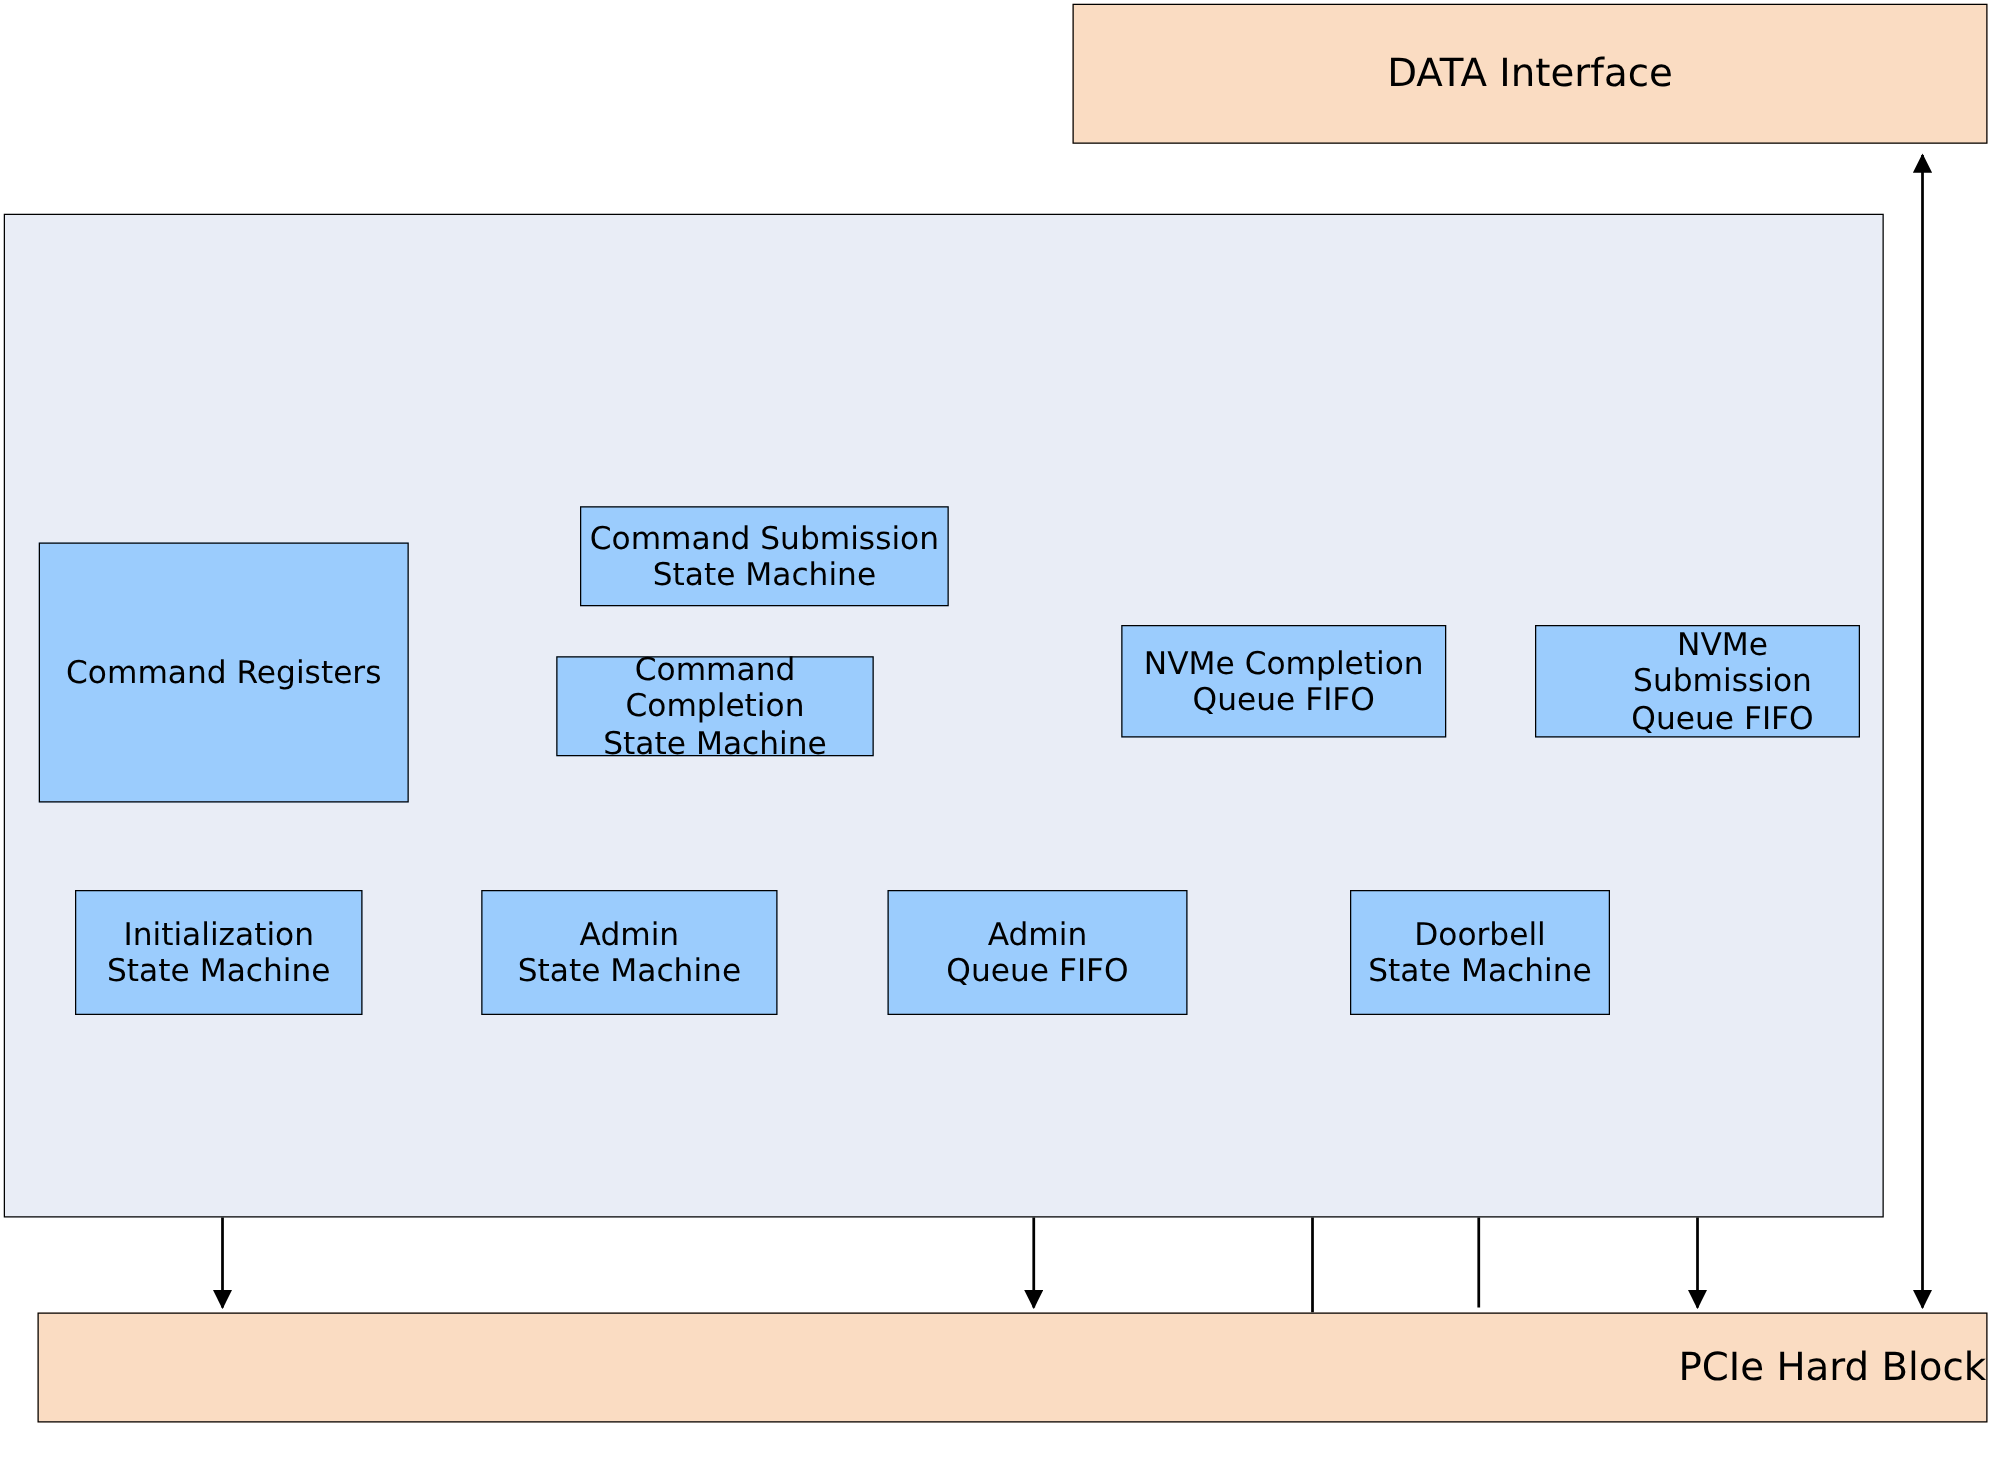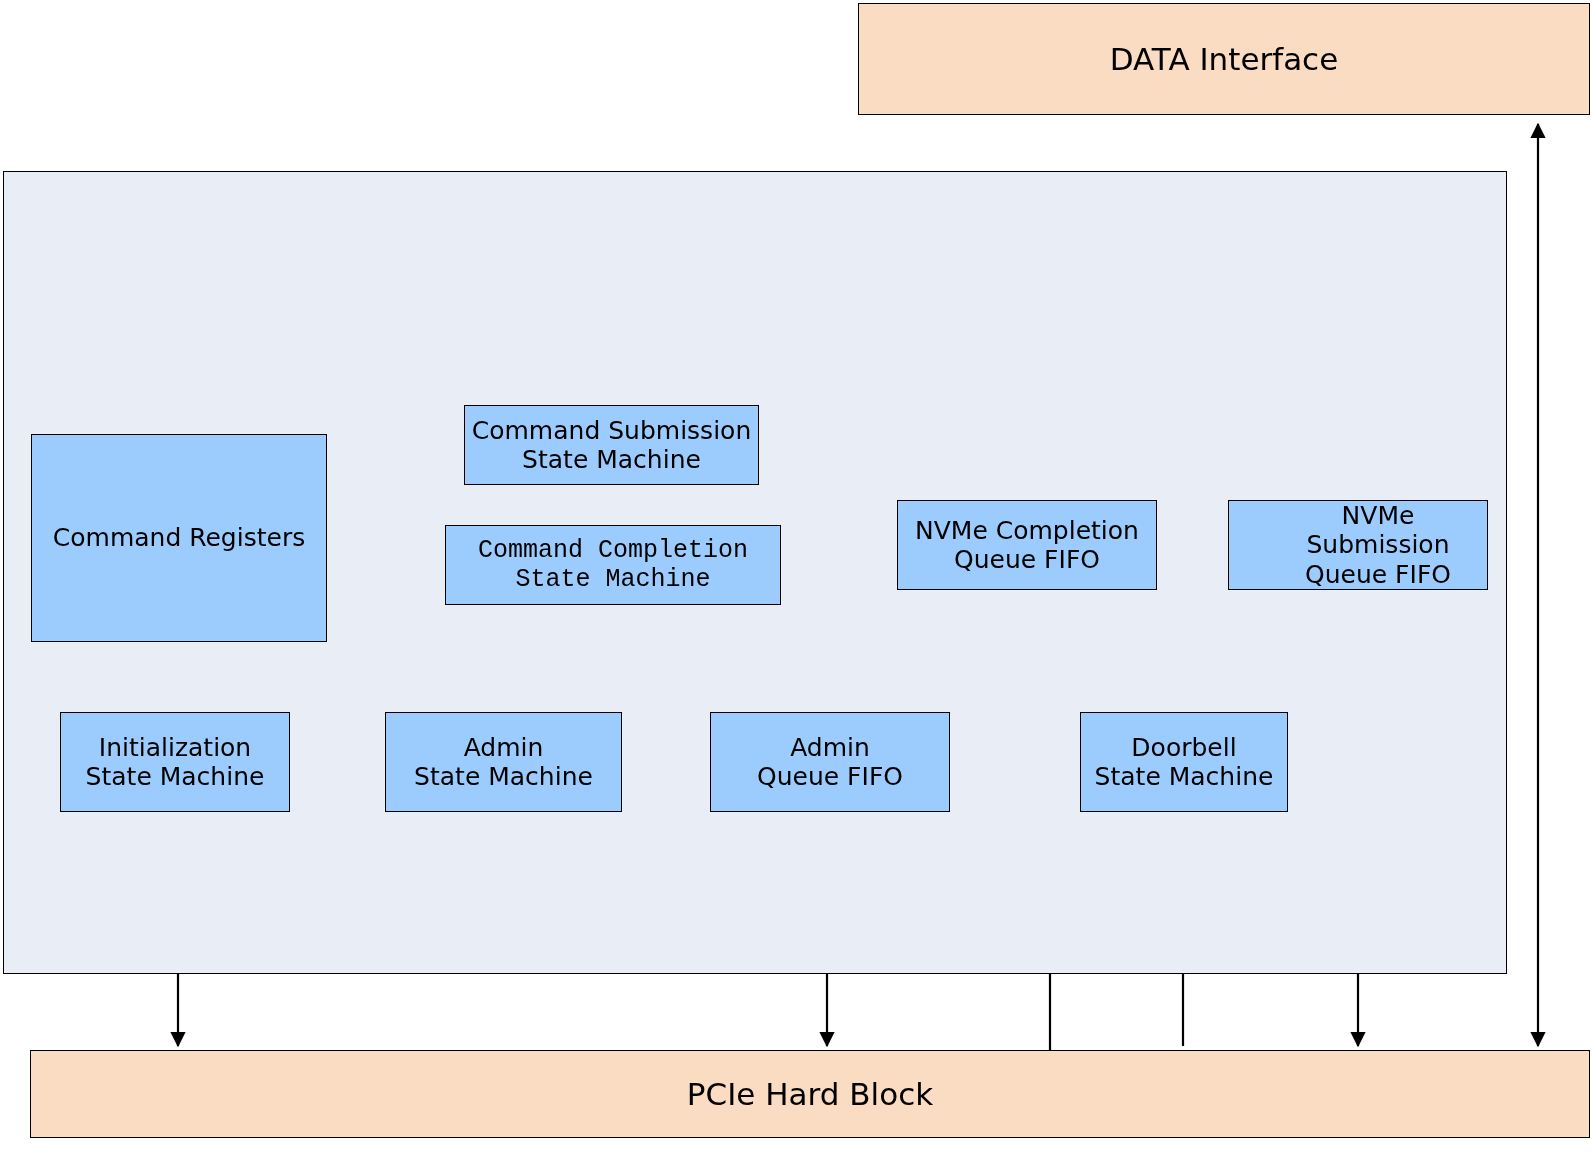--- a/index.html
+++ b/index.html
@@ -112,21 +112,21 @@
 
   <div class="node blue fs-mid" style="left:31px; top:420px; width:296px; height:208px;margin-top:14px;">
     <span>Command Registers</span>
   </div>
 
   <div class="node blue fs-mid" style="left:464px; top:405px; width:295px; height:80px;">
     <span>Command Submission
 State Machine</span>
   </div>
 
-  <div class="node blue fs-mid" style="left:445px; top:525px; width:336px; height:80px;font-family:Liberation Mono, monospace;">
+  <div class="node blue fs-mid" style="left:445px; top:525px; width:254px; height:80px;">
     <span>Command Completion
 State Machine</span>
   </div>
 
   <div class="node blue fs-mid" style="left:897px; top:500px; width:260px; height:90px;">
     <span>NVMe Completion
 Queue FIFO</span>
   </div>
 
   <div class="node blue fs-mid" style="left:1228px; top:500px; width:260px; height:90px;padding-left:40px;">
@@ -147,17 +147,17 @@
   <div class="node blue fs-mid" style="left:710px; top:712px; width:240px; height:100px;">
     <span>Admin
 Queue FIFO</span>
   </div>
 
   <div class="node blue fs-mid" style="left:1080px; top:712px; width:208px; height:100px;">
     <span>Doorbell
 State Machine</span>
   </div>
 
-  <div class="node peach fs-big" style="left:30px; top:1050px; width:1560px; height:88px;">
+  <div class="node peach fs-big" style="left:30px; top:1050px; width:1560px; height:88px;justify-content:flex-end;">
     <span>PCIe Hard Block</span>
   </div>
 
 </div>
 
 </body></html>

